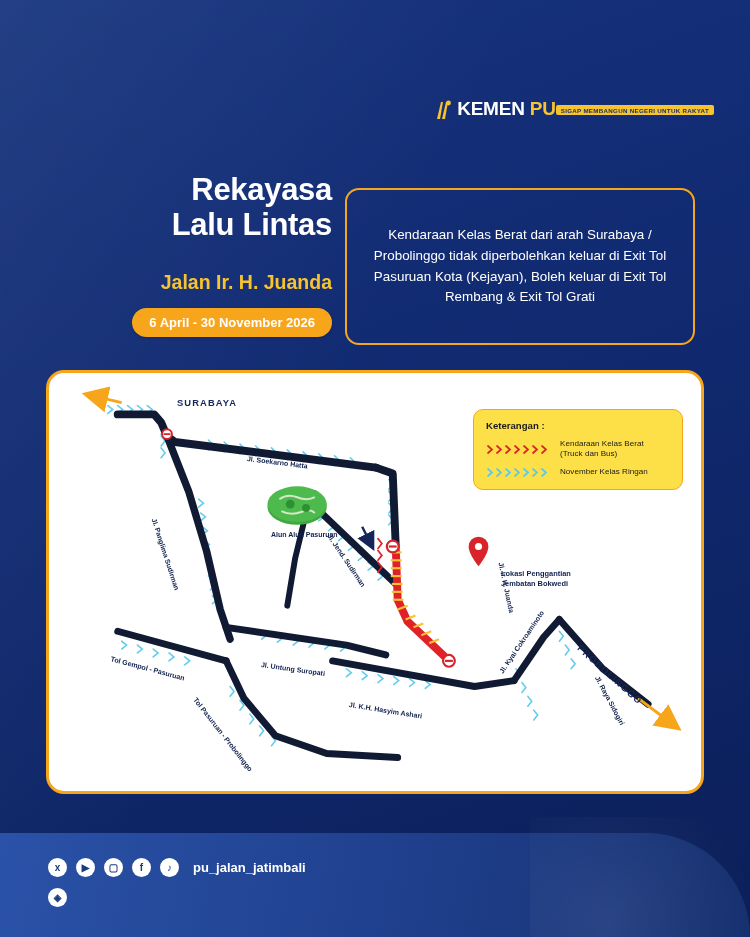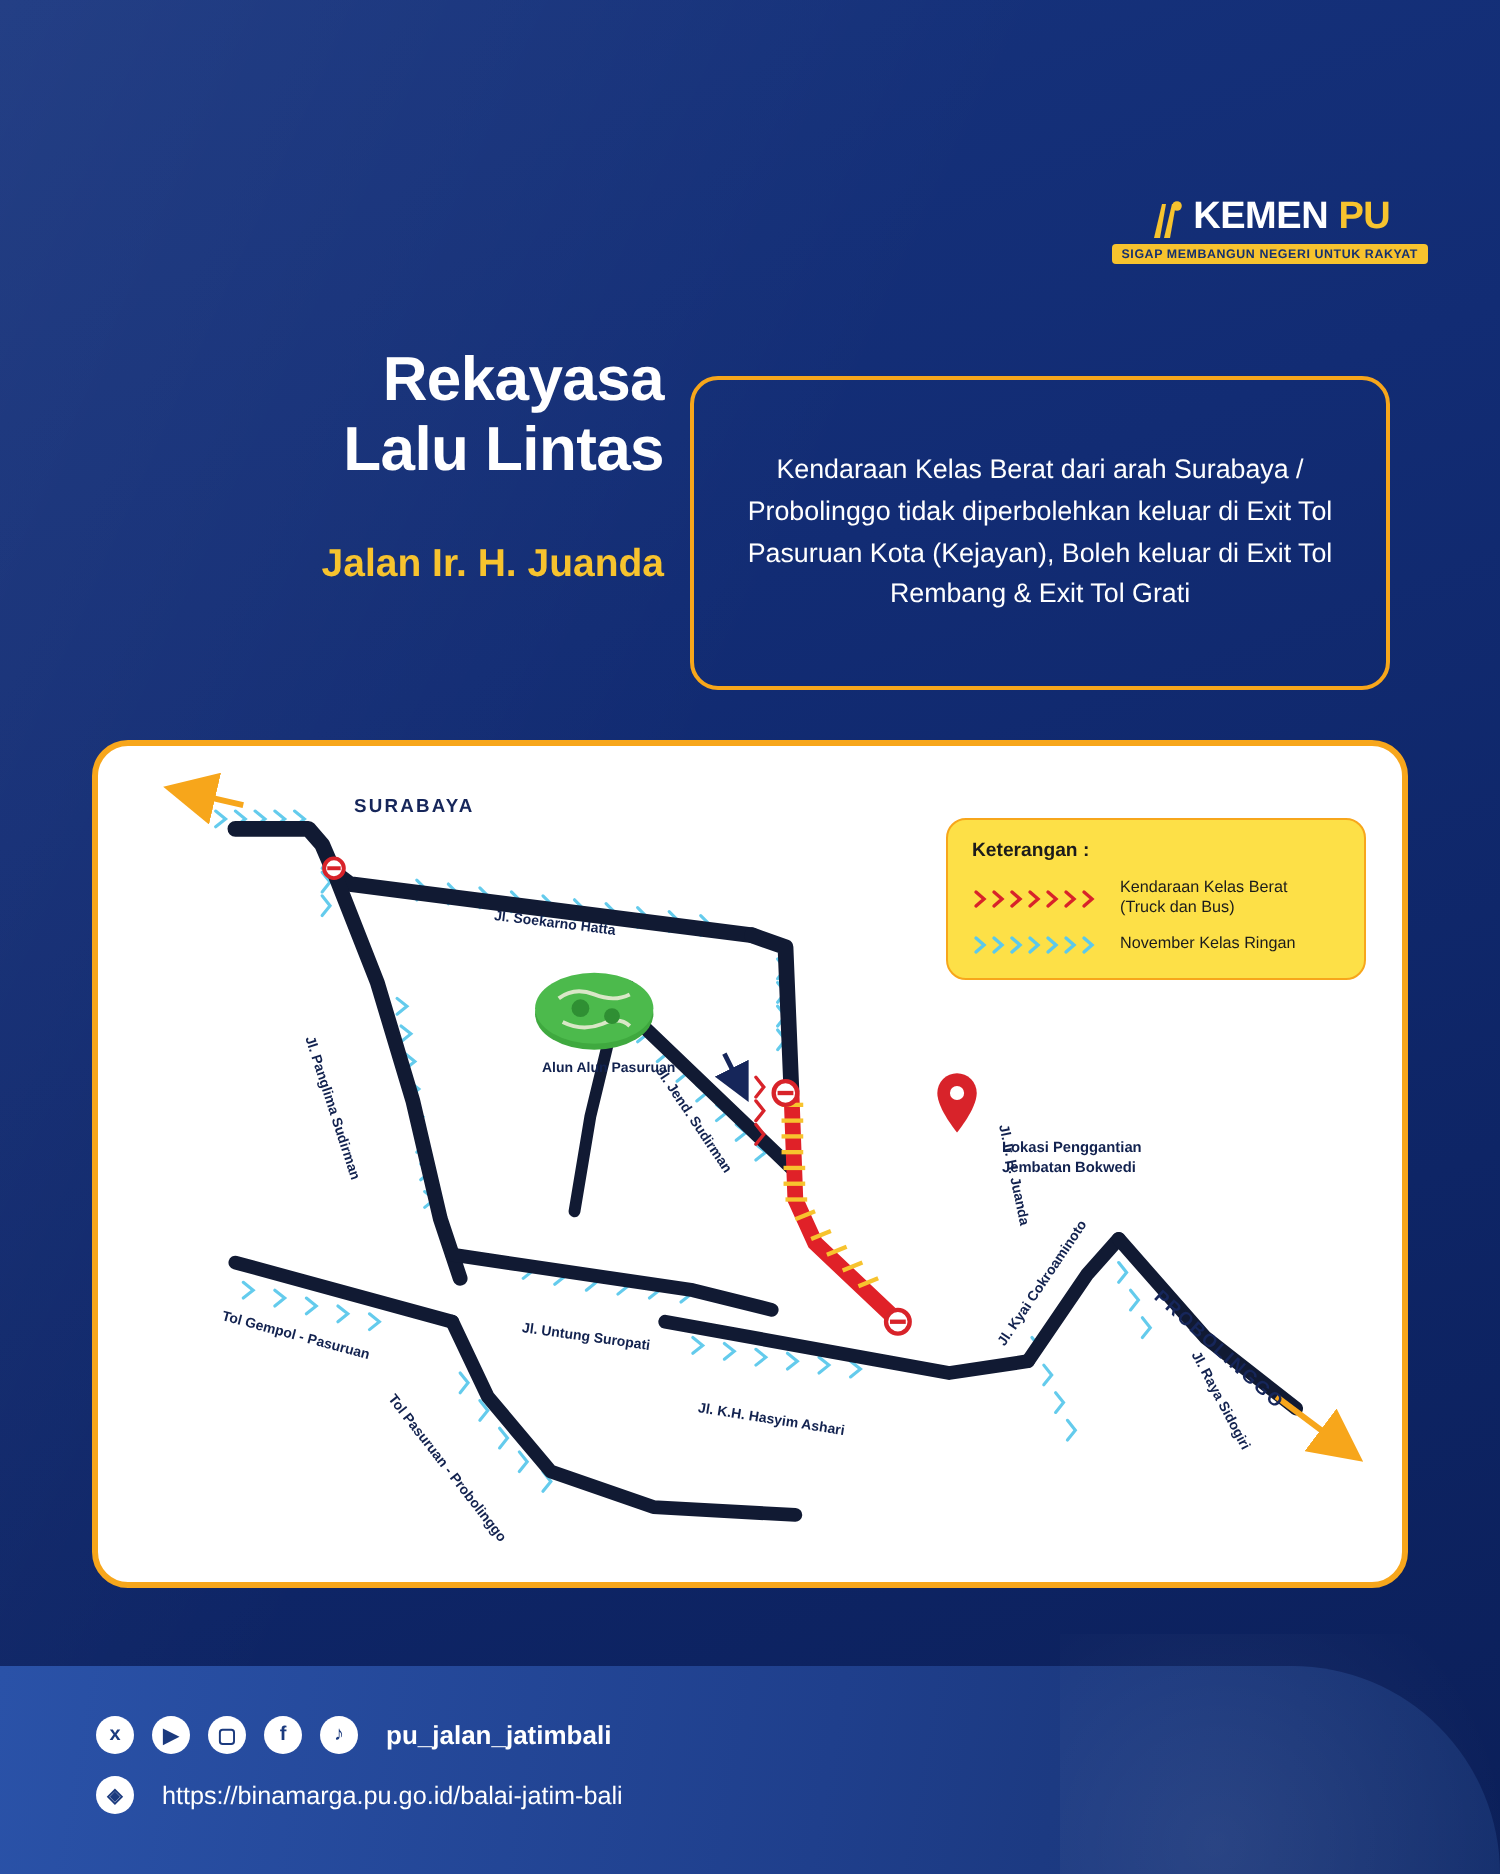--- a/index.html
+++ b/index.html
@@ -19,21 +19,21 @@
   #poster::before {
     content: "";
     position: absolute; inset: 0;
     background: linear-gradient(115deg, rgba(255,255,255,0.055) 0%, rgba(255,255,255,0) 45%);
     pointer-events: none;
   }
 
   
   .logo-wrap {
     position: absolute; top: 98px; right: 36px;
-    display: flex; flex-direction: column; align-items: center; text-align: right;
+    display: flex; flex-direction: row; align-items: center; text-align: right;
   }
   .logo-main {
     display: flex; align-items: center; gap: 5px;
   }
   .logo-mark {
     width: 17px; height: 21px; position: relative;
   }
   .logo-mark svg { display: block; }
   .logo-kemen {
     font-size: 19px; font-weight: bold; color: #ffffff; letter-spacing: -0.2px;
@@ -163,20 +163,21 @@
   </div>
 
   <div class="headline">
     <h1>
       <span>Rekayasa</span><br>
       <span>Lalu Lintas</span>
     </h1>
     <h2>
       <span>Jalan Ir. H. Juanda</span><br>
     </h2>
+    <div class="date-pill">6 April - 30 November 2026</div>
   </div>
 
   <div class="notice">
     <p>Kendaraan Kelas Berat dari arah Surabaya / Probolinggo tidak diperbolehkan keluar di Exit Tol Pasuruan Kota (Kejayan), Boleh keluar di Exit Tol Rembang &amp; Exit Tol Grati</p>
   </div>
 
   <div class="map-card">
 
     <svg class="map-svg" viewBox="0 0 658 424">
       <defs>
@@ -439,17 +440,16 @@
     <div class="social-row">
       <span class="sicon">x</span>
       <span class="sicon">▶</span>
       <span class="sicon">▢</span>
       <span class="sicon">f</span>
       <span class="sicon">♪</span>
       <span class="handle">pu_jalan_jatimbali</span>
     </div>
     <div class="web-row">
       <span class="sicon">◈</span>
-      <span class="web-url">https://binamarga.pu.go.id/balai-jatim-bali</span>
     </div>
   </div>
 
 </div>
 
 </body></html>

